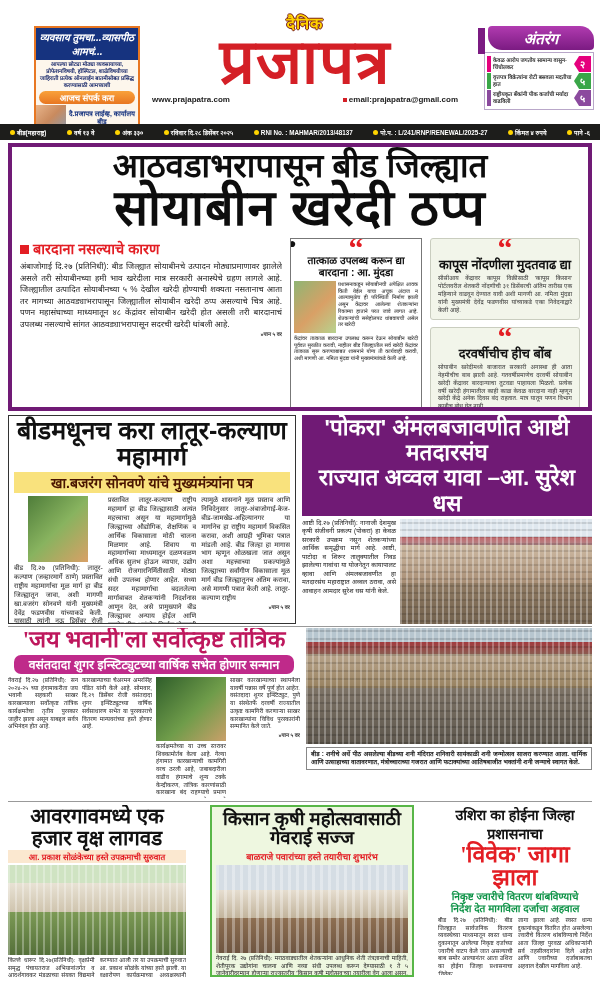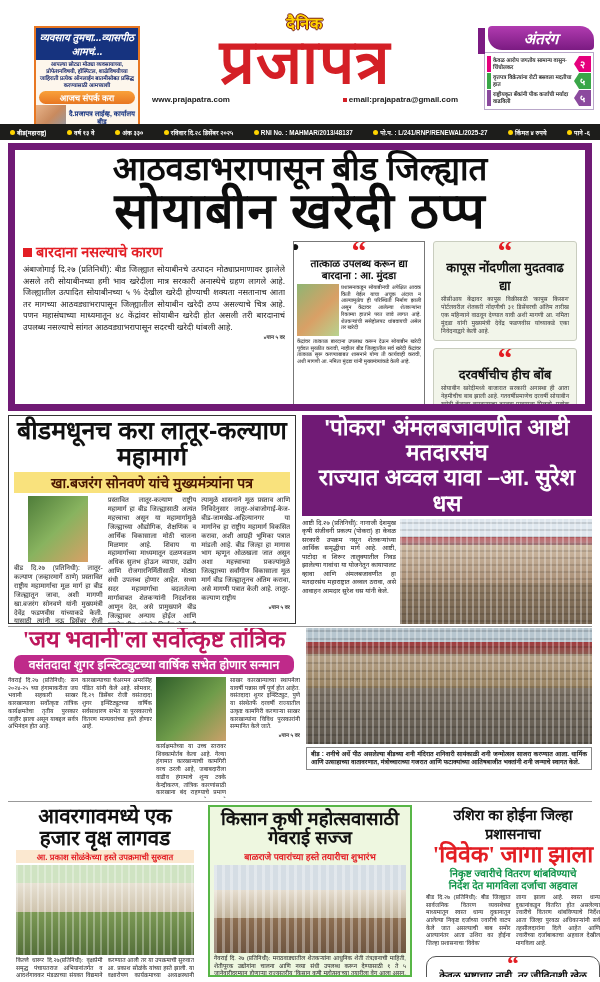--- a/index.html
+++ b/index.html
@@ -47,21 +47,21 @@
 
   
   .infobar { position:absolute; left:0; top:124px; width:600px; height:16px; background:#1d1d1b;
     display:flex; align-items:center; justify-content:space-between; padding:0 10px; }
   .ibitem { display:flex; align-items:center; white-space:nowrap; }
   .ibitem .dot { width:5px; height:5px; border-radius:50%; background:#ffd400; margin-right:2px; }
   .ibitem span.t { color:#fff; font-weight:bold; font-size:6.3px; }
 
   
   .lead { position:absolute; left:8px; top:143px; width:584px; height:268px;
-    border:7px solid #701a75; padding:2px 8px; overflow:hidden; }
+    border:4px solid #701a75; padding:2px 8px; overflow:hidden; }
   .h1a { text-align:center; font-size:33px; font-weight:900; line-height:1.04; color:#0d0d0d; }
   .h1b { text-align:center; font-size:50px; font-weight:900; line-height:1.0; color:#0d0d0d; letter-spacing:1px; }
   .leadrow { display:flex; gap:8px; margin-top:5px; }
   .lc1 { flex:0 0 262px; overflow:hidden; }
   .kicker { color:#e31e24; font-size:14.5px; font-weight:900; margin-bottom:3px; }
   .rsq { display:inline-block; width:9px; height:9px; background:#e31e24; margin-right:4px; }
   .body8 { font-size:8.2px; text-align:justify; line-height:1.4; color:#1c1c1c; }
   .cont { text-align:right; font-size:5.4px; color:#333; font-weight:bold; }
   .lc2 { flex:0 0 132px; border:1px solid #777; padding:2px 3px; overflow:hidden; position:relative; }
   .lc2 .bdot { position:absolute; left:-3px; top:-4px; font-size:14px; color:#111; }
@@ -115,21 +115,21 @@
   .shani { flex:1; display:flex; flex-direction:column; overflow:hidden; }
   .temple { width:100%; height:116px; position:relative; overflow:hidden;
     background:linear-gradient(180deg,#b7c6cf 0%,#b7c6cf 12%,#a33b3e 12%,#8c5a50 22%,#b9a58c 22%,#97815f 52%,#7d7366 52%,#5d564c 100%); }
   .temple:after { content:""; position:absolute; inset:0;
     background:repeating-linear-gradient(90deg,rgba(255,255,255,.28) 0 2px,transparent 2px 6px),
                repeating-linear-gradient(0deg,rgba(0,0,0,.14) 0 2px,transparent 2px 8px); }
   .capbox { border:1px solid #888; margin-top:3px; padding:2px 4px; font-size:6.3px; font-weight:bold;
     text-align:justify; line-height:1.32; color:#222; }
 
   
-  .band4 { position:absolute; left:16px; top:805px; width:584px; height:172px; display:flex; gap:14px; }
+  .band4 { position:absolute; left:8px; top:805px; width:584px; height:172px; display:flex; gap:24px; }
   .trees { flex:0 0 178px; overflow:hidden; }
   .h4 { text-align:center; font-size:20.5px; font-weight:900; line-height:1.05; }
   .rsub { text-align:center; color:#e31e24; font-size:8.3px; font-weight:900; background:#fbe8d0;
     margin:2px 0; padding:1px 0; }
   .pgreen { width:100%; height:90px; position:relative; overflow:hidden; margin-bottom:2px;
     background:linear-gradient(180deg,#cfe3c2 0%,#cfe3c2 20%,#e8e2d4 20%,#cfc4ae 52%,#7c9a55 52%,#55703a 100%); }
   .pgreen:after { content:""; position:absolute; inset:0;
     background:repeating-linear-gradient(90deg,rgba(255,255,255,.30) 0 2px,transparent 2px 7px); }
   .kisan { flex:0 0 204px; border:2px solid #58b647; background:#eef7e0; padding:2px 4px; overflow:hidden; }
   .h4k { text-align:center; font-size:18.5px; font-weight:900; line-height:1.05; }

